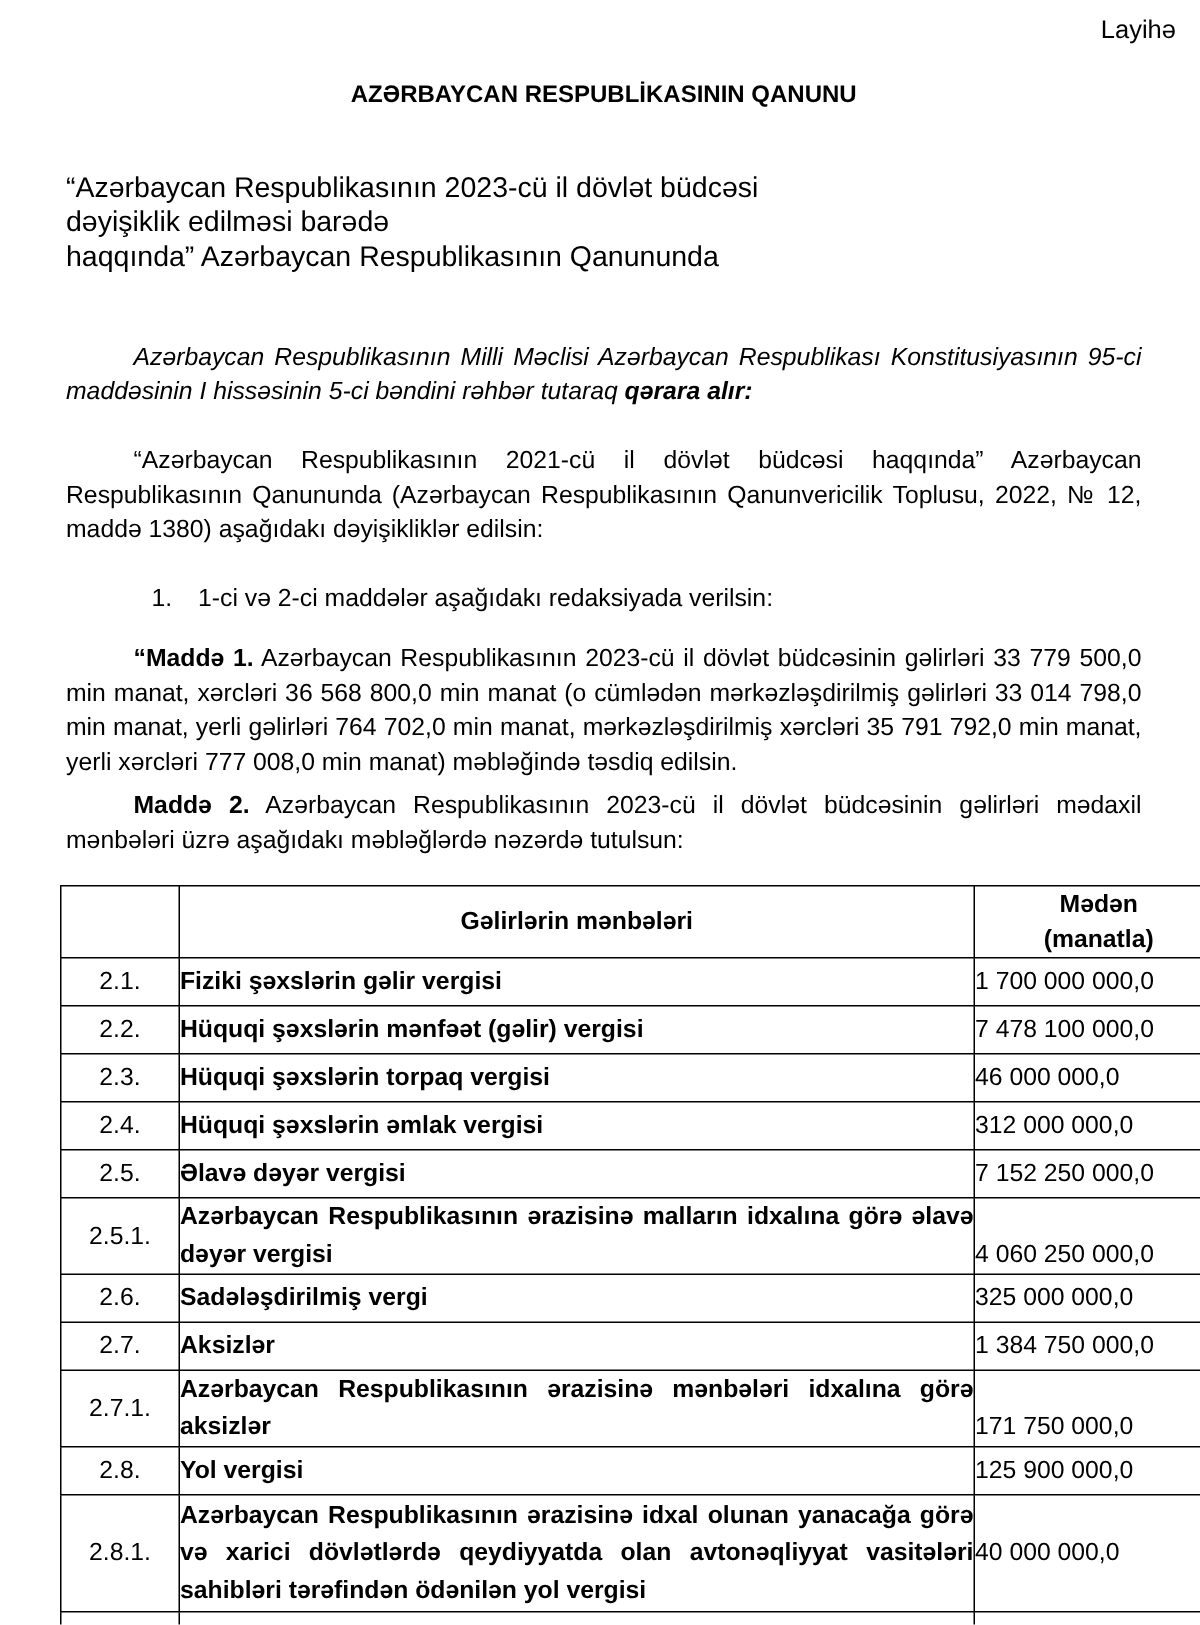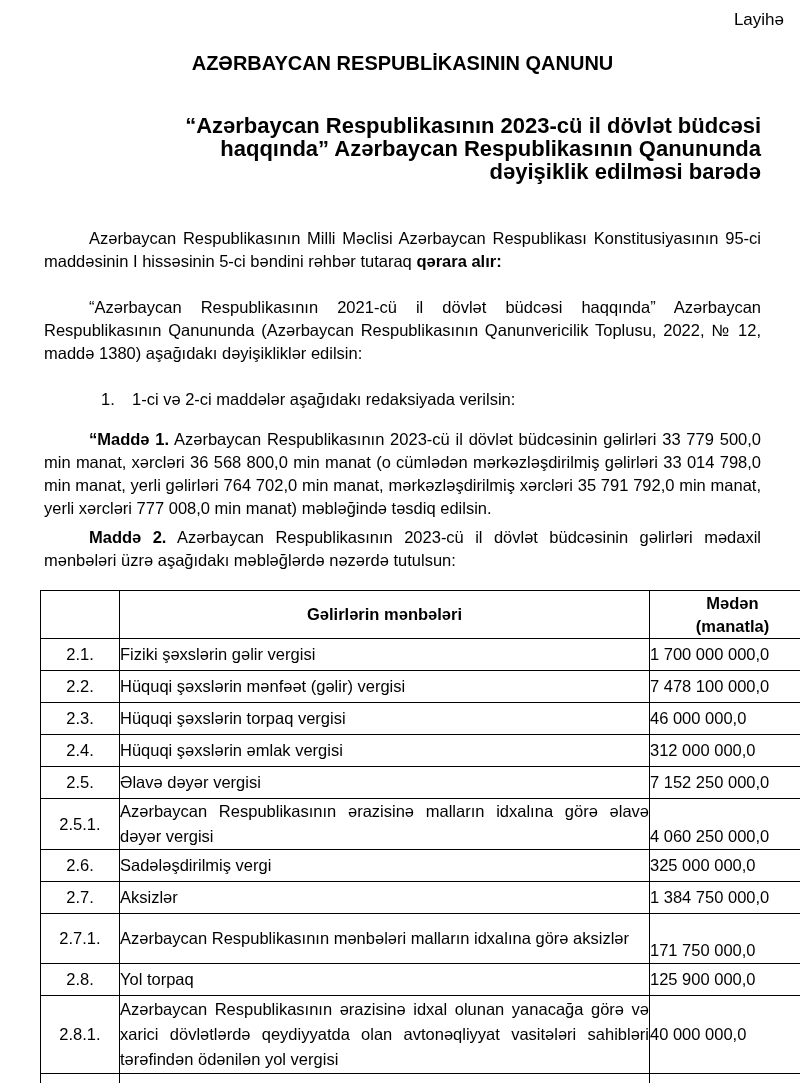--- a/index.html
+++ b/index.html
@@ -19,36 +19,36 @@
   .doc-label {
     width: 740px;
     text-align: right;
     font-size: 17px;
   }
   .title {
     width: 717px;
     margin: 21px 0 0 0;
     text-align: center;
     font-weight: bold;
-    font-size: 20px;
+    font-size: 16px;
   }
   .subtitle {
     width: 717px;
     margin-top: 39px;
-    text-align: right;
-    font-weight: bold;
-    font-size: 22px;
+    text-align: left;
+    font-weight: normal;
+    font-size: 19px;
   }
   .para {
     width: 717px;
     margin: 0;
     text-align: justify;
     text-indent: 45px;
   }
-  .p1 { margin-top: 44px; }
+  .p1 { margin-top: 44px; font-style: italic; }
   .p2 { margin-top: 23px; }
   .list1 {
     margin-top: 23px;
     text-align: left;
     text-indent: 0;
     padding-left: 57px;
   }
   .marker { display: inline-block; width: 31px; }
   .m1 { margin-top: 17px; }
   .m2 { margin-top: 6px; }
@@ -73,37 +73,37 @@
     font-weight: bold;
     text-align: center;
     vertical-align: middle;
     height: 48px;
     line-height: 23px;
   }
   tr.h1 { height: 32px; }
   tr.h2 { height: 50px; }
   tr.h3 { height: 78px; }
   .c-num { text-align: center; vertical-align: middle; }
-  .c-src { text-align: justify; vertical-align: middle; padding: 0 8px; }
+  .c-src { text-align: justify; vertical-align: middle; padding: 0 8px; font-weight: bold; }
   .c-amt { vertical-align: middle; white-space: nowrap; }
   tr.h2 .c-amt { vertical-align: bottom; }
 </style>
 </head>
 <body>
 
 <div class="page">
 
   <div class="doc-label">Layihə</div>
 
   <div class="title">AZƏRBAYCAN RESPUBLİKASININ QANUNU</div>
 
   <div class="subtitle">
     <div>“Azərbaycan Respublikasının 2023-cü il dövlət büdcəsi</div>
+    <div>dəyişiklik edilməsi barədə</div>
     <div>haqqında” Azərbaycan Respublikasının Qanununda</div>
-    <div>dəyişiklik edilməsi barədə</div>
   </div>
 
   <p class="para p1"><span>Azərbaycan Respublikasının Milli Məclisi Azərbaycan Respublikası Konstitusiyasının 95-ci maddəsinin I hissəsinin 5-ci bəndini rəhbər tutaraq </span><span class="b">qərara alır:</span></p>
 
   <p class="para p2">“Azərbaycan Respublikasının 2021-cü il dövlət büdcəsi haqqında” Azərbaycan Respublikasının Qanununda (Azərbaycan Respublikasının Qanunvericilik Toplusu, 2022, № 12, maddə 1380) aşağıdakı dəyişikliklər edilsin:</p>
 
   <p class="para list1"><span class="marker">1.</span><span>1-ci və 2-ci maddələr aşağıdakı redaksiyada verilsin:</span></p>
 
   <p class="para m1"><span class="b">“Maddə 1.</span><span> Azərbaycan Respublikasının 2023-cü il dövlət büdcəsinin gəlirləri 33&nbsp;779&nbsp;500,0 min manat, xərcləri 36&nbsp;568&nbsp;800,0 min manat (o cümlədən mərkəzləşdirilmiş gəlirləri 33&nbsp;014&nbsp;798,0 min manat, yerli gəlirləri 764&nbsp;702,0 min manat, mərkəzləşdirilmiş xərcləri 35&nbsp;791&nbsp;792,0 min manat, yerli xərcləri 777&nbsp;008,0 min manat) məbləğində təsdiq edilsin.</span></p>
 
@@ -161,26 +161,26 @@
         <td class="c-src">Sadələşdirilmiş vergi</td>
         <td class="c-amt">325 000 000,0</td>
       </tr>
       <tr class="h1">
         <td class="c-num">2.7.</td>
         <td class="c-src">Aksizlər</td>
         <td class="c-amt">1 384 750 000,0</td>
       </tr>
       <tr class="h2">
         <td class="c-num">2.7.1.</td>
-        <td class="c-src">Azərbaycan Respublikasının mənbələri malların idxalına görə aksizlər</td>
+        <td class="c-src">Azərbaycan Respublikasının ərazisinə mənbələri idxalına görə aksizlər</td>
         <td class="c-amt">171 750 000,0</td>
       </tr>
       <tr class="h1">
         <td class="c-num">2.8.</td>
-        <td class="c-src">Yol torpaq</td>
+        <td class="c-src">Yol vergisi</td>
         <td class="c-amt">125 900 000,0</td>
       </tr>
       <tr class="h3">
         <td class="c-num">2.8.1.</td>
         <td class="c-src">Azərbaycan Respublikasının ərazisinə idxal olunan yanacağa görə və xarici dövlətlərdə qeydiyyatda olan avtonəqliyyat vasitələri sahibləri tərəfindən ödənilən yol vergisi</td>
         <td class="c-amt">40 000 000,0</td>
       </tr>
       <tr class="h1">
         <td class="c-num">2.9.</td>
         <td class="c-src">Mədən vergisi</td>

